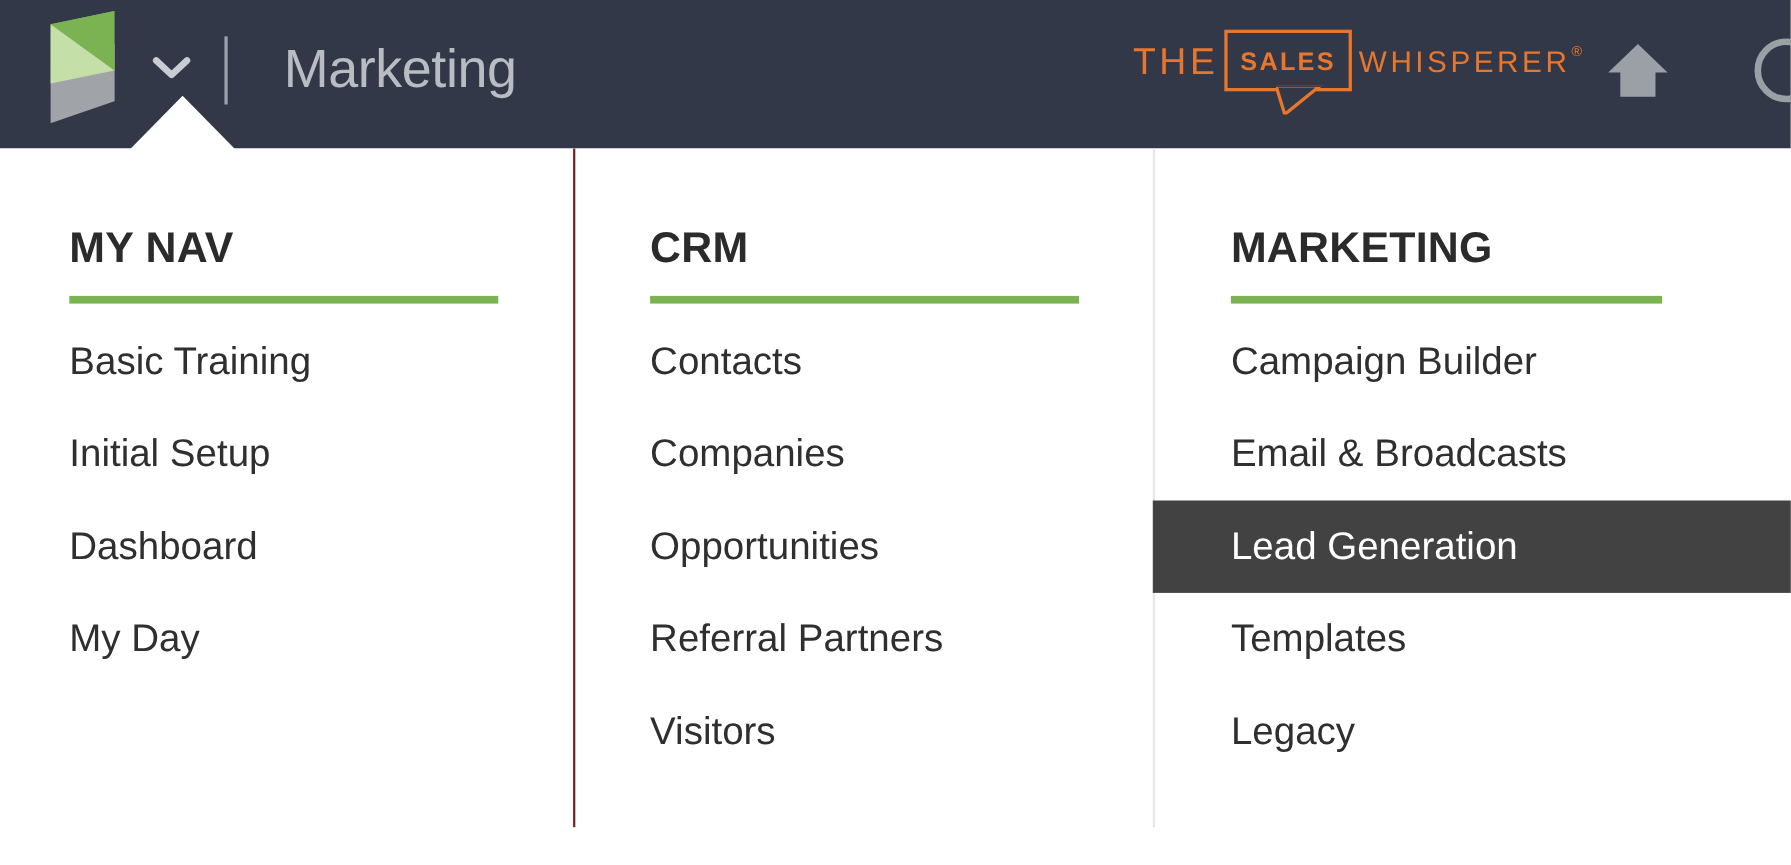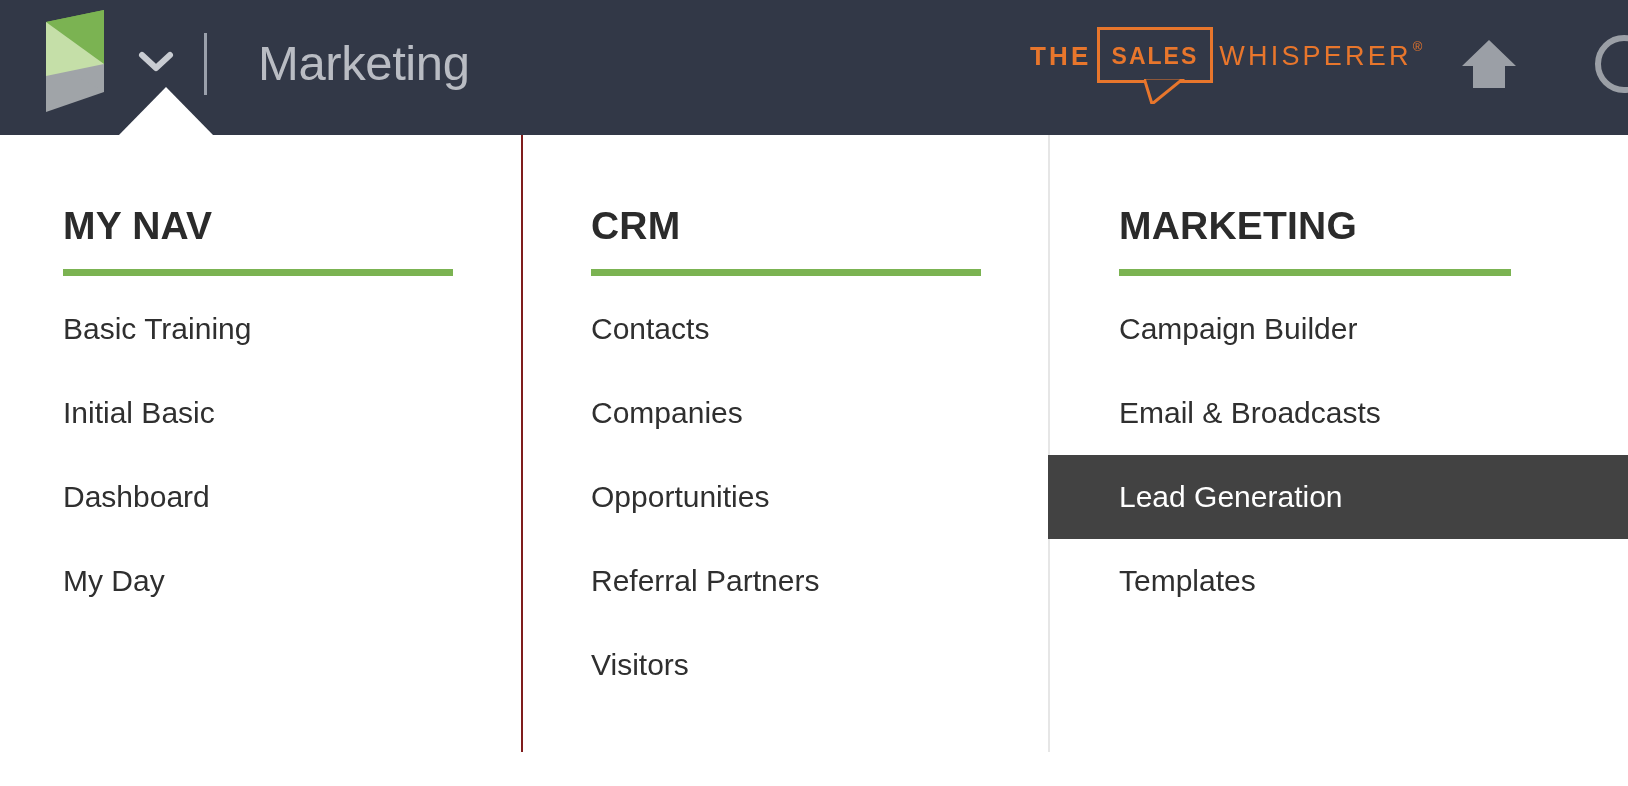--- a/index.html
+++ b/index.html
@@ -77,24 +77,24 @@
   .tsw {
     position: absolute;
     left: 1030px;
     top: 36px;
     height: 62px;
     display: flex;
     align-items: flex-start;
     white-space: nowrap;
   }
   .tsw-the {
-    font-size: 26px;
+    font-size: 34px;
     line-height: 40px;
     letter-spacing: 3.2px;
-    font-weight: 700;
+    font-weight: 400;
     color: #e8762c;
   }
   .tsw-bubble {
     position: relative;
     margin: -9px 1px 0 5px;
     border: 3px solid #e8762c;
     padding: 8px 12px 6px 12px;
   }
   .tsw-bubble-text {
     font-size: 23px;
@@ -207,21 +207,21 @@
   .col-2 .col-rule { width: 392px; }
 
   .col-list {
     list-style: none;
     margin: 0;
     padding: 0;
     position: relative;
   }
 
   .nav-item {
-    font-size: 30px;
+    font-size: 35px;
     line-height: 42px;
     font-weight: 400;
     color: #2f2f2f;
     white-space: nowrap;
     cursor: pointer;
   }
   .col-0 .nav-item { padding: 21px 0 21px 0; }
   .col-1 .nav-item { padding: 21px 0 21px 0; }
   .col-2 .nav-item { padding: 21px 0 21px 0; }
 
@@ -302,21 +302,21 @@
       </svg>
     </div>
 
     <div class="columns">
 
       <div class="nav-col col-0">
         <div class="col-head">MY NAV</div>
         <div class="col-rule"></div>
         <ul class="col-list">
           <li class="nav-item">Basic Training</li>
-          <li class="nav-item">Initial Basic</li>
+          <li class="nav-item">Initial Setup</li>
           <li class="nav-item">Dashboard</li>
           <li class="nav-item">My Day</li>
         </ul>
       </div>
 
       <div class="nav-col col-1">
         <div class="col-head">CRM</div>
         <div class="col-rule"></div>
         <ul class="col-list">
           <li class="nav-item">Contacts</li>
@@ -328,18 +328,19 @@
       </div>
 
       <div class="nav-col col-2">
         <div class="col-head">MARKETING</div>
         <div class="col-rule"></div>
         <ul class="col-list">
           <li class="nav-item">Campaign Builder</li>
           <li class="nav-item">Email &amp; Broadcasts</li>
           <li class="nav-item active">Lead Generation</li>
           <li class="nav-item">Templates</li>
+          <li class="nav-item">Legacy</li>
         </ul>
       </div>
 
     </div>
   </div>
 </div>
 
 </body></html>

